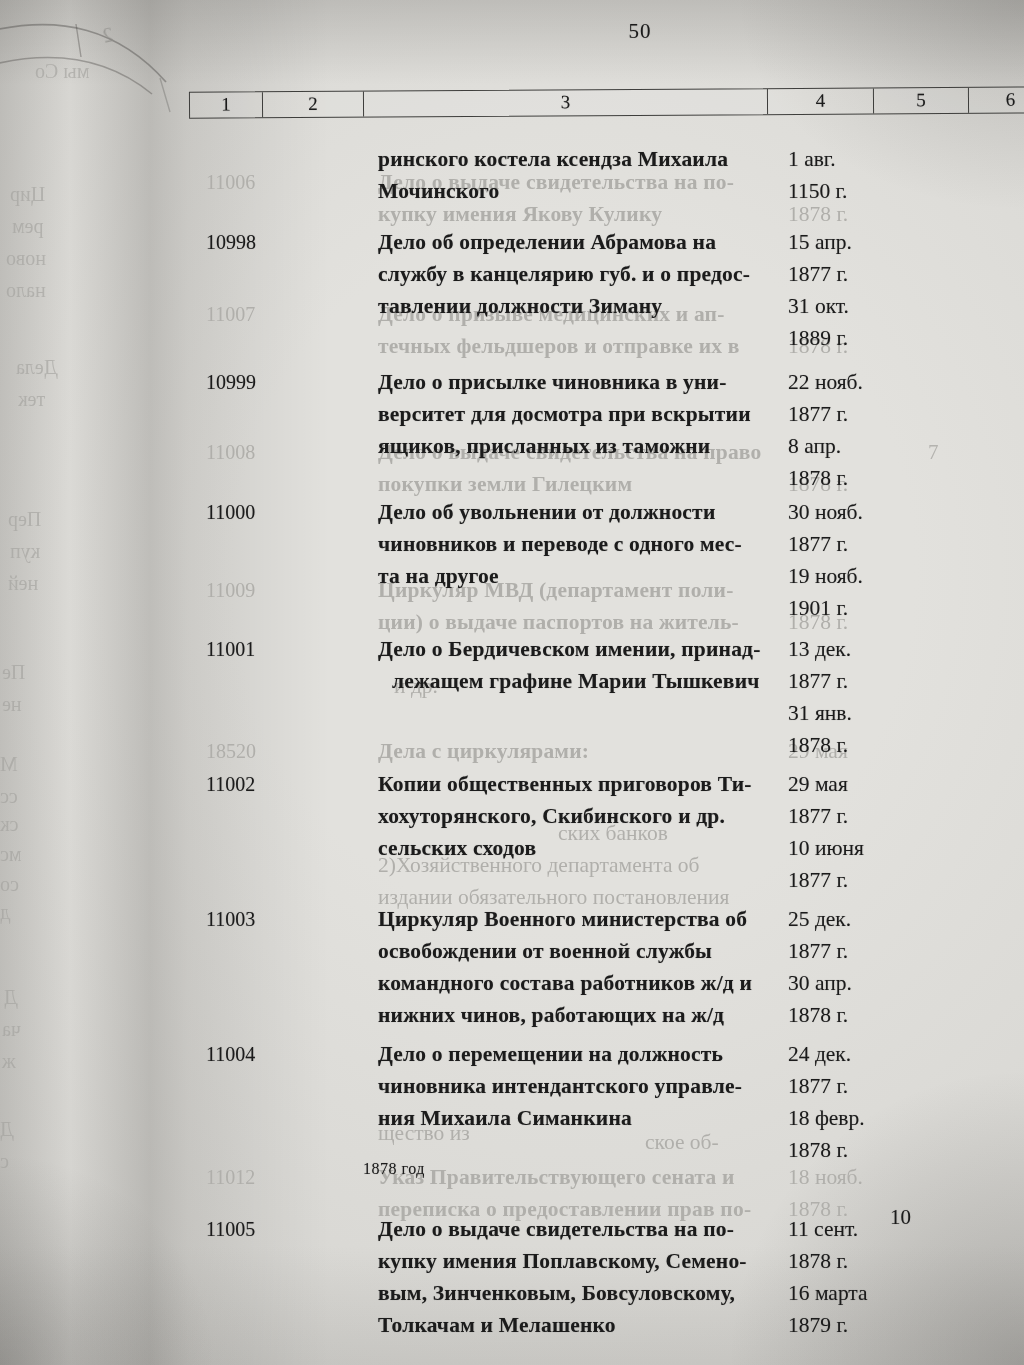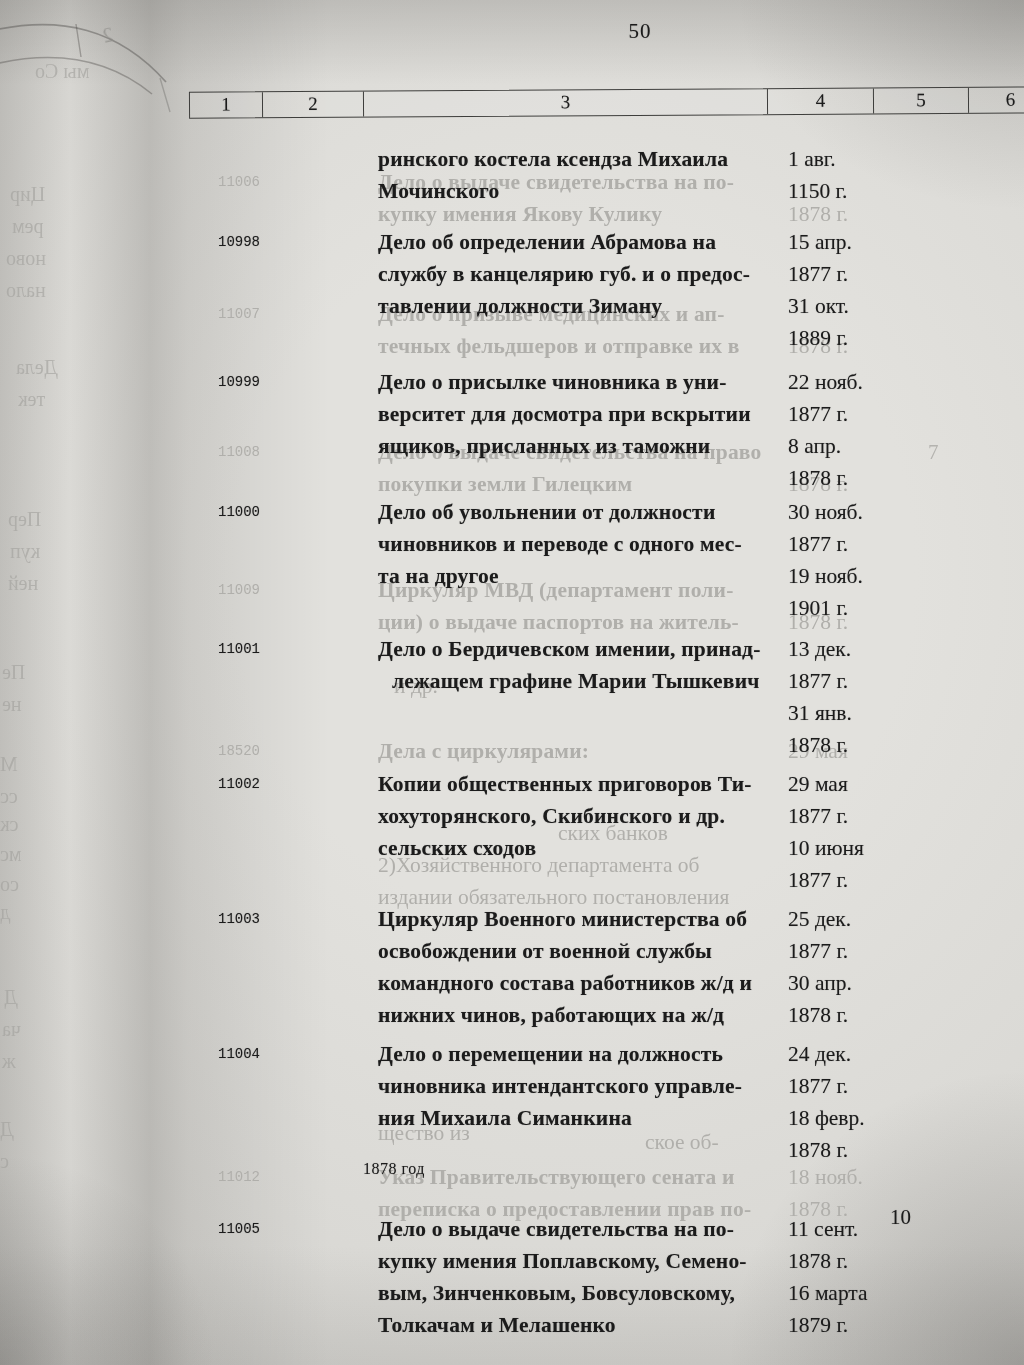--- a/index.html
+++ b/index.html
@@ -30,21 +30,21 @@
     display:flex; border:1.6px solid #3e3e3c; transform:rotate(-0.35deg);
     background:rgba(255,255,255,0.06);
   }
   .colhead .cell{
     border-right:1.5px solid #3e3e3c; text-align:center; font-size:19px;
     line-height:24px; flex:0 0 auto; box-sizing:border-box;
   }
   .colhead .cell:last-child{ border-right:none; }
   
   .entry{ position:absolute; left:0; width:1024px; }
-  .num{ position:absolute; left:218px; width:110px; font-size:14px; line-height:32px;font-family:Liberation Mono, monospace; }
+  .num{ position:absolute; left:206px; width:110px; font-size:20px; line-height:32px; }
   .desc{ position:absolute; left:378px; width:420px; font-size:21.5px; line-height:32px;
     white-space:pre-line; letter-spacing:0.2px;font-weight:bold; }
   .desc.hang{ padding-left:14px; text-indent:-14px; width:406px; }
   .dates{ position:absolute; left:788px; width:135px; font-size:21.5px; line-height:32px;
     white-space:pre-line; }
   .sheet-note{ position:absolute; left:890px; width:60px; font-size:21px; }
   .section-heading{
     position:absolute; left:363px; width:405px; top:1160px; text-align:left;
     font-size:16px; text-underline-offset:4px; letter-spacing:0.5px;
   }

